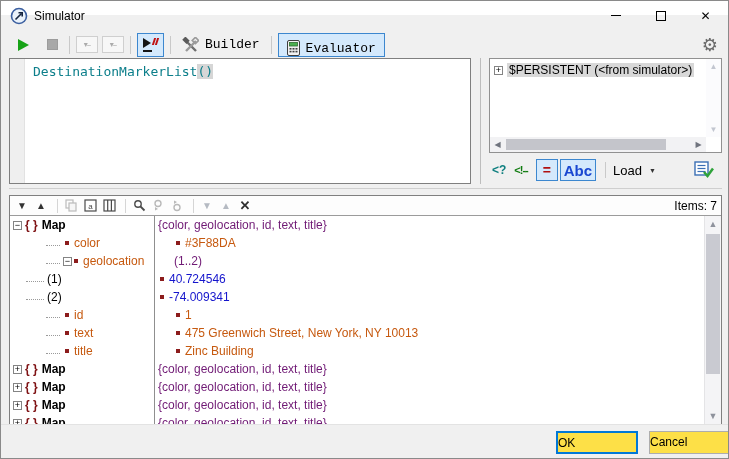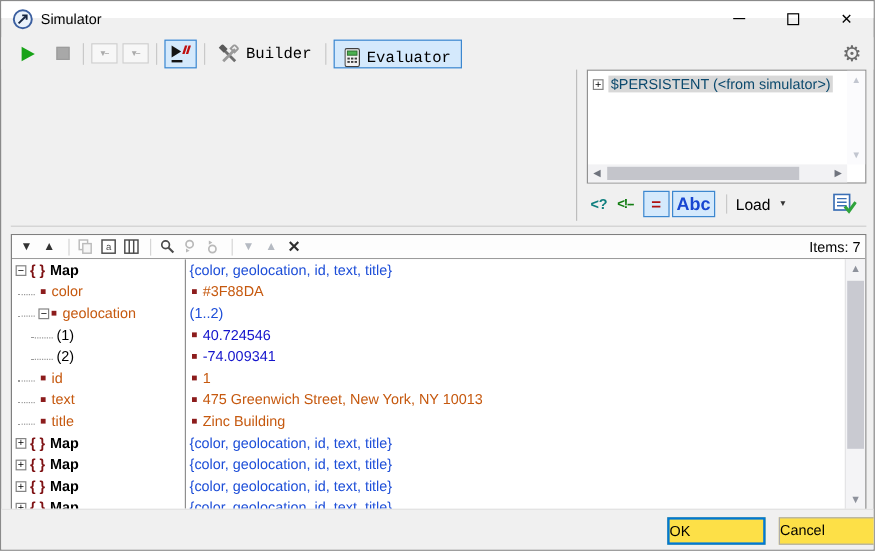--- a/index.html
+++ b/index.html
@@ -38,21 +38,21 @@
   .gutter { position:absolute; left:0; top:0; bottom:0; width:15px; background:#EFEFEF; border-right:1px solid #E2E2E2; }
   .code-line { position:absolute; left:23px; top:5px; font-family:"DejaVu Sans Mono",monospace; font-size:13px; color:#0B7E8A; white-space:pre; }
   .paren { color:#0B7E8A; background:#D6D6D6; }
 
   .vsplit { position:absolute; left:479px; top:57px; width:1px; height:126px; background:#BDBDBD; }
 
   
   .ppanel { position:absolute; left:488px; top:57px; width:233px; height:95px; background:#FFF; border:1px solid #919191; }
   .prow { position:absolute; left:4px; top:4px; display:flex; align-items:center; }
   .expander { display:inline-block; width:9px; height:9px; border:1px solid #848484; background:#FFF; font-size:9px; line-height:7px; text-align:center; color:#000; flex:0 0 auto; }
-  .plabel { font-size:12px; color:#0c4a6e; background:#D8D8D8; padding:0 2px; margin-left:4px; white-space:nowrap; }
+  .plabel { font-size:12px; color:#000000; background:#D8D8D8; padding:0 2px; margin-left:4px; white-space:nowrap; }
   .pv-scroll { position:absolute; right:0; top:0; bottom:15px; width:15px; background:#FBFBFD; }
   .pv-scroll .arr { position:absolute; left:0; width:15px; height:15px; font-size:8px; color:#C2C6D0; text-align:center; line-height:15px; }
   .ph-scroll { position:absolute; left:0; right:15px; bottom:0; height:15px; background:#F2F2F4; }
   .ph-scroll .arr { position:absolute; top:0; width:15px; height:15px; font-size:8px; color:#70747E; text-align:center; line-height:15px; }
   .ph-thumb { position:absolute; left:16px; top:2px; height:11px; width:160px; background:#C4C5CB; }
 
   
   .mini-toolbar { position:absolute; left:488px; top:156px; width:233px; height:26px; display:flex; align-items:center; }
   .mi { font-weight:bold; margin-right:8px; }
   .mi-xml { color:#0F7F7F; font-size:12px; margin-left:3px; }
@@ -74,29 +74,29 @@
   .tri-dark { color:#323232; } .tri-gray { color:#B5BAC2; }
   .x-dark { color:#2F2F2F; font-size:13px; font-weight:bold; }
   .rsep { width:1px; height:14px; background:#D5D5D5; margin:0 5px; }
   .items-label { position:absolute; right:4px; top:3px; font-size:12px; color:#000; }
 
   .tree { position:absolute; left:0; top:20px; right:17px; bottom:0; overflow:hidden; background:#FFF; }
   .coldiv { position:absolute; left:144px; top:0; bottom:0; width:1px; background:#8F8F8F; }
   .trow { display:flex; height:18px; line-height:18px; font-size:12px; white-space:nowrap; }
   .tkey { width:144px; flex:0 0 144px; overflow:hidden; display:flex; align-items:center; }
   .tval { padding-left:4px; display:flex; align-items:center; overflow:hidden; }
-  .lv0 { padding-left:3px; } .lv1 { padding-left:5px; } .lv2 { padding-left:16px; }
+  .lv0 { padding-left:3px; } .lv1 { padding-left:20px;margin-left:16px; } .lv2 { padding-left:16px; }
   .dots { display:inline-block; width:14px; height:5px; border-bottom:1px dotted #9A9A9A; margin-right:3px; flex:0 0 auto; }
   .dots2 { width:18px; }
   .bullet { display:inline-block; width:4px; height:4px; background:#8C1C1C; margin:0 5px 0 2px; flex:0 0 auto; }
   .braces { color:#7E1113; font-weight:bold; margin:0 4px 0 3px; }
   .k-map { font-weight:bold; color:#000; }
   .k-prop { color:#C6590F; }
   .k-index { color:#000; }
-  .v-plain { color:#1d4ed8; }
+  .v-plain { color:#701a75; }
   .v-string { color:#C6590F; }
   .v-number { color:#1414CC;text-align:right; }
 
   .rv-scroll { position:absolute; right:0; top:20px; bottom:0; width:17px; background:#F4F4F6; border-left:1px solid #E4E4E6; }
   .rv-scroll .arr { position:absolute; left:0; width:16px; height:16px; font-size:9px; color:#8E929C; text-align:center; line-height:16px; }
   .rv-thumb { position:absolute; left:1px; top:18px; width:14px; height:140px; background:#C9CAD1; }
 
   
   .footer { position:absolute; left:0; bottom:0; width:727px; height:34px; background:#F0F0F0; border-top:1px solid #E3E3E3; }
   .btn { position:absolute; top:6px; height:23px; background:#fde047; font-size:12px; color:#000; line-height:21px; }
@@ -172,20 +172,24 @@
           <rect x="2.5" y="10.8" width="2" height="1.6"></rect>
             <rect x="5.5" y="10.8" width="2" height="1.6"></rect>
             <rect x="8.5" y="10.8" width="2" height="1.6"></rect>
         </g>
       </svg>
       <span class="tb-label">Evaluator</span>
     </div>
     <span class="gear">⚙</span>
   </div>
 
+  <div class="editor">
+    <div class="gutter"></div>
+    <div class="code-line"><span>DestinationMarkerList</span><span class="paren">(</span><span class="paren">)</span></div>
+  </div>
 
   <div class="vsplit"></div>
 
   <div class="ppanel">
     <div class="prow">
       <span class="expander">+</span>
       <span class="plabel">$PERSISTENT (&lt;from simulator&gt;)</span>
     </div>
     <div class="pv-scroll">
       <span class="arr" style="top:0">▲</span>

